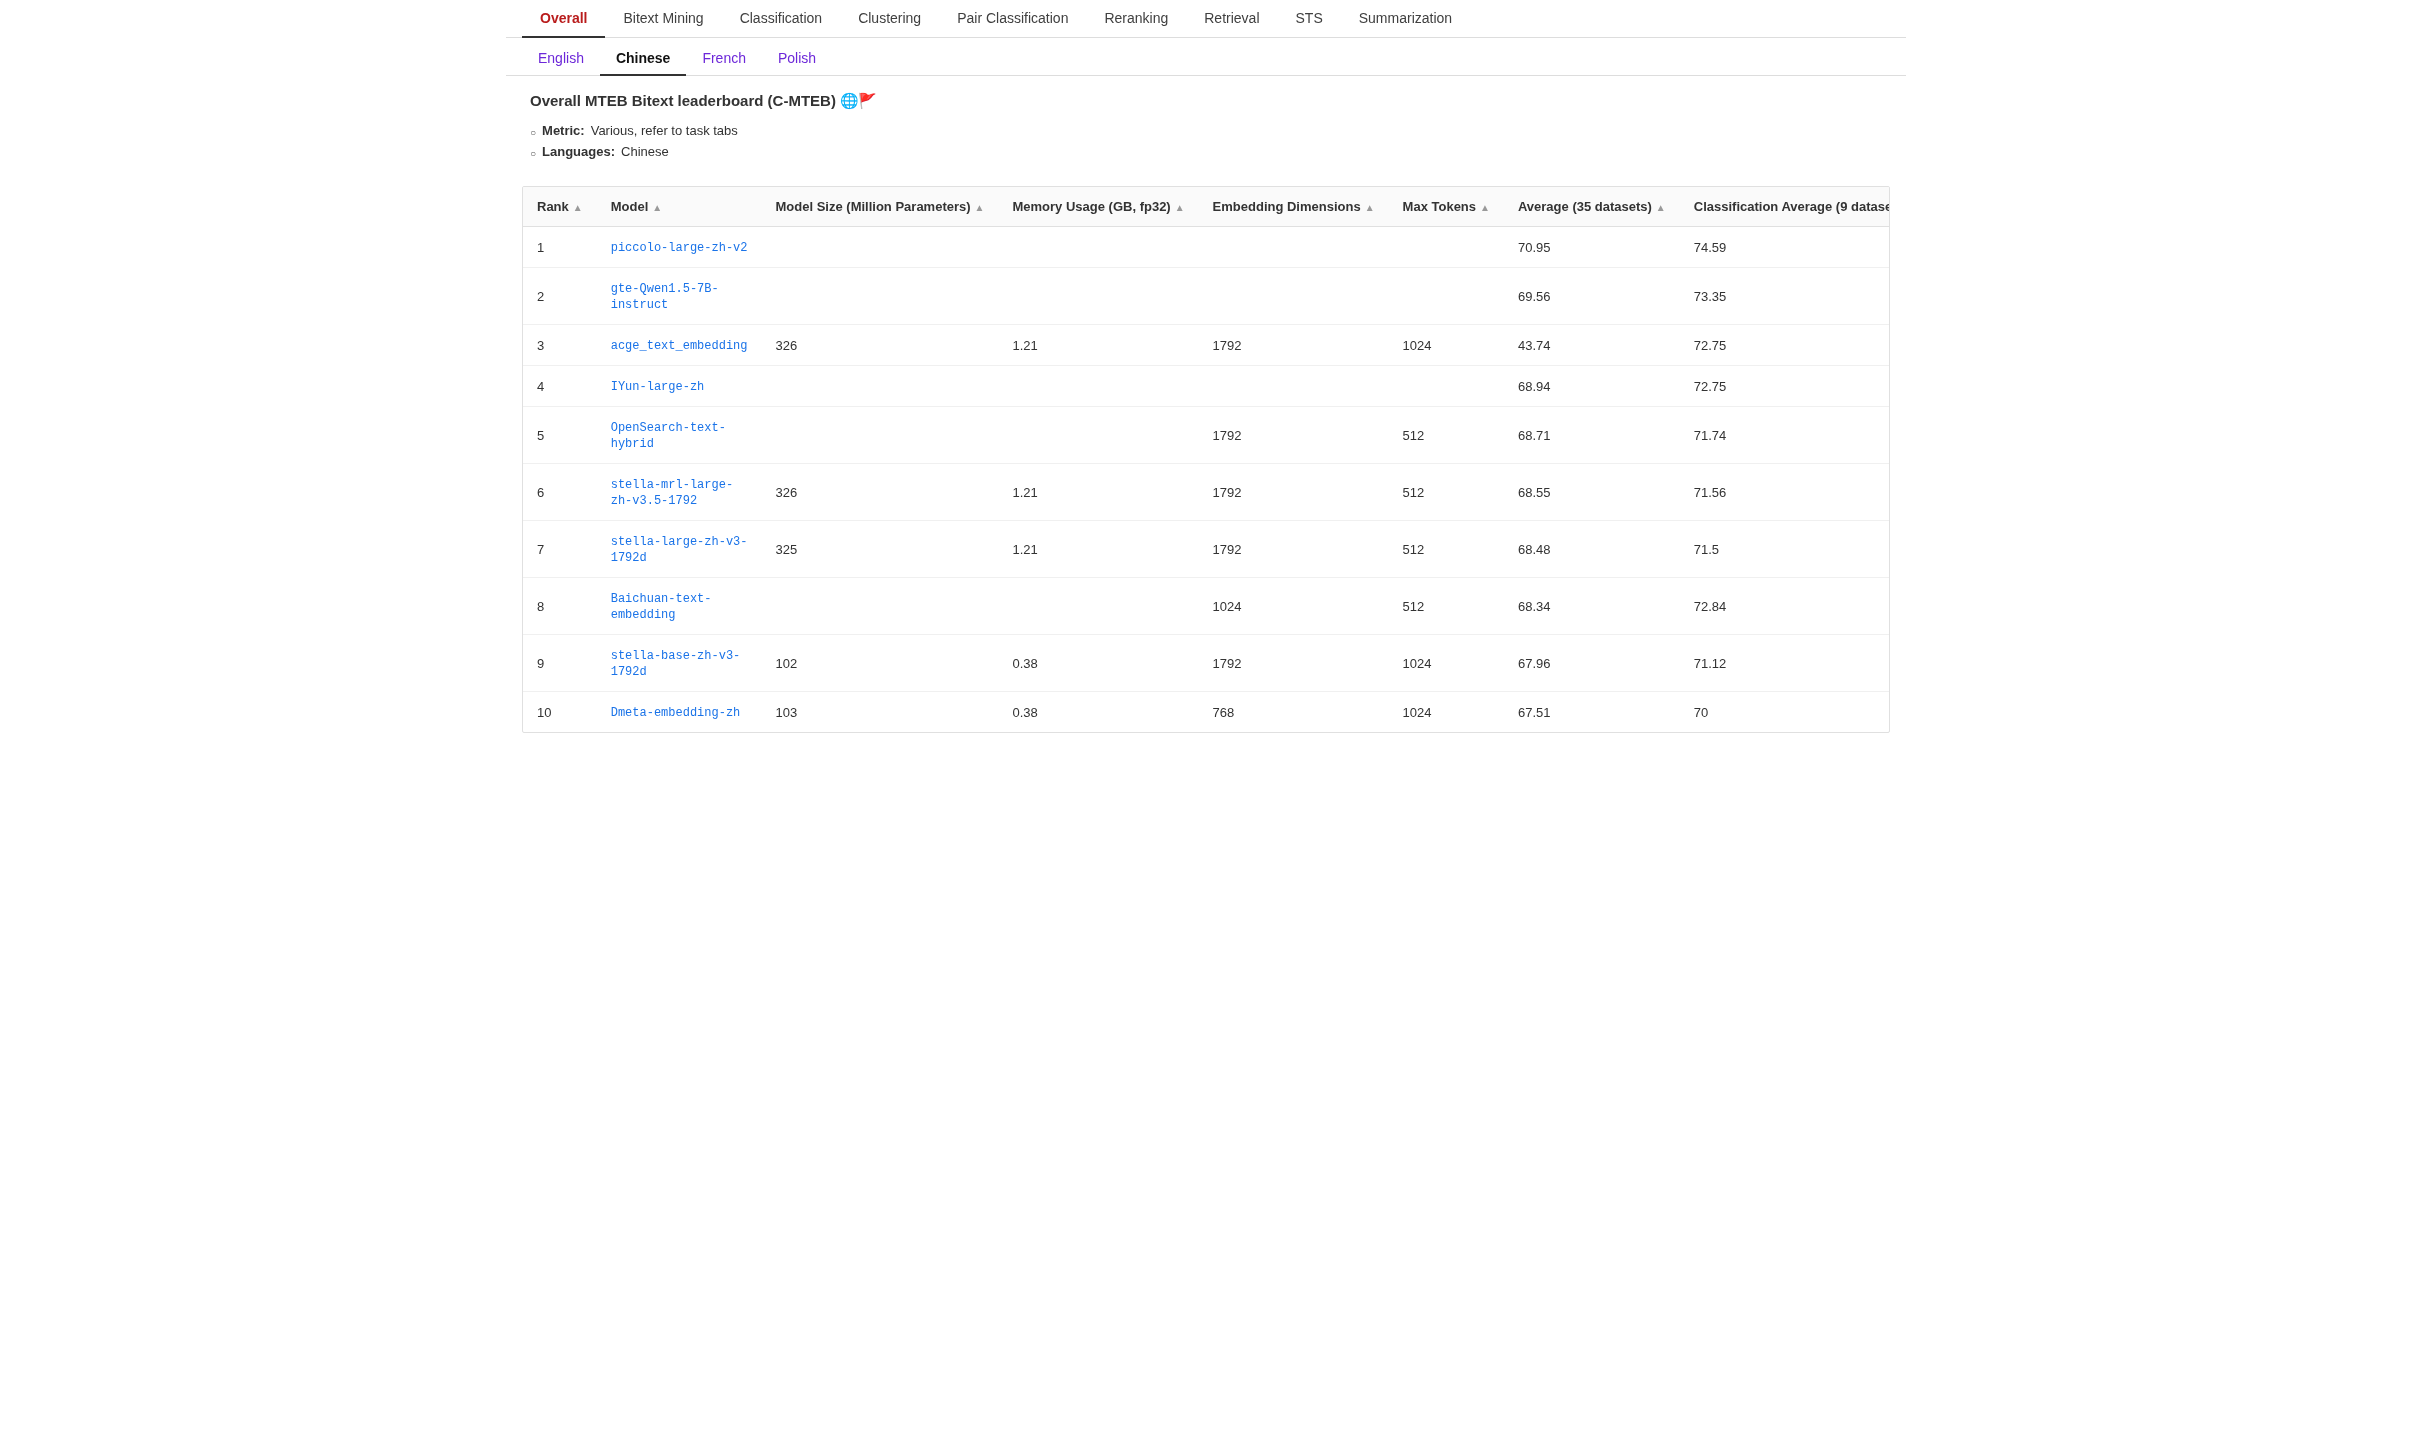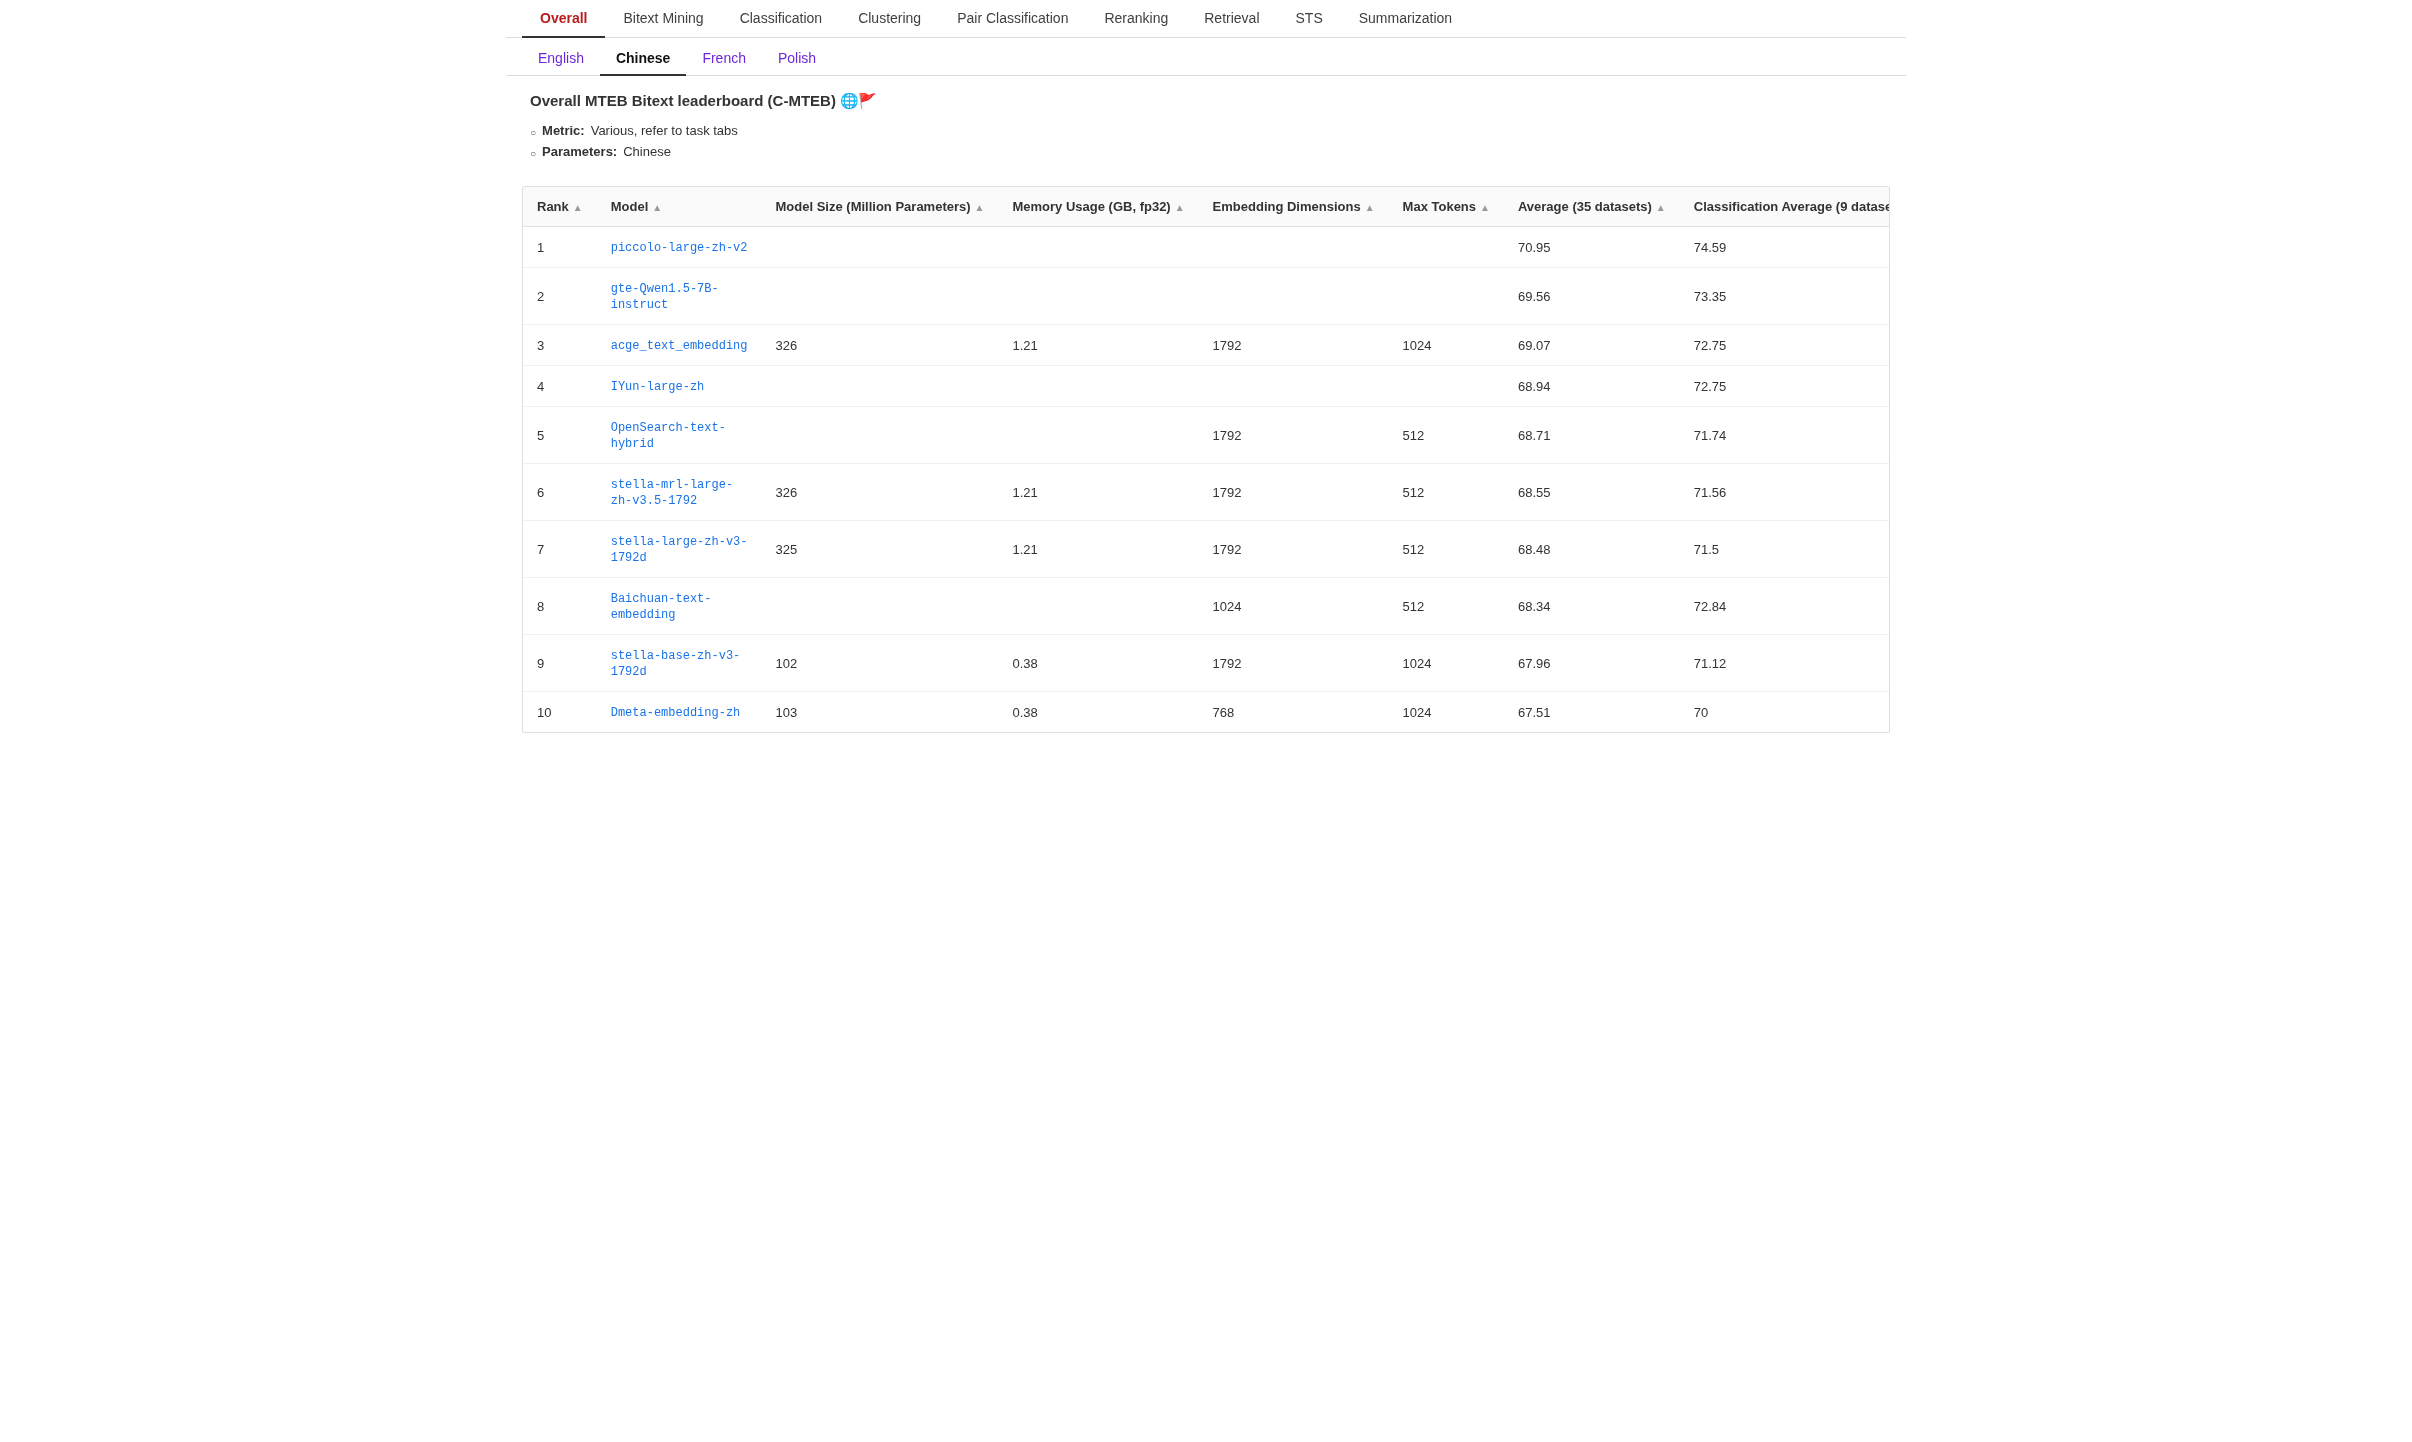--- a/index.html
+++ b/index.html
@@ -178,21 +178,21 @@
     </div>
 
   <div class="description">
     <h2>Overall MTEB Bitext leaderboard (C-MTEB) 🌐🚩</h2>
     <ul>
       <li>
         <strong>Metric:</strong>
         <span>Various, refer to task tabs</span>
       </li>
       <li>
-        <strong>Parameters:</strong>
+        <strong>Languages:</strong>
         <span>Chinese</span>
       </li>
     </ul>
   </div>
 
   <div class="table-container">
     <table>
       <thead>
         <tr>
 
@@ -228,21 +228,21 @@
             <td>69.56</td>
             <td>73.35</td>
           </tr>
           <tr>
             <td>3</td>
             <td><a class="model-link" href="#">acge_text_embedding</a></td>
             <td>326</td>
             <td>1.21</td>
             <td>1792</td>
             <td>1024</td>
-            <td>69.07</td>
+            <td>43.74</td>
             <td>72.75</td>
           </tr>
           <tr>
             <td>4</td>
             <td><a class="model-link" href="#">IYun-large-zh</a></td>
             <td></td>
             <td></td>
             <td></td>
             <td></td>
             <td>68.94</td>

